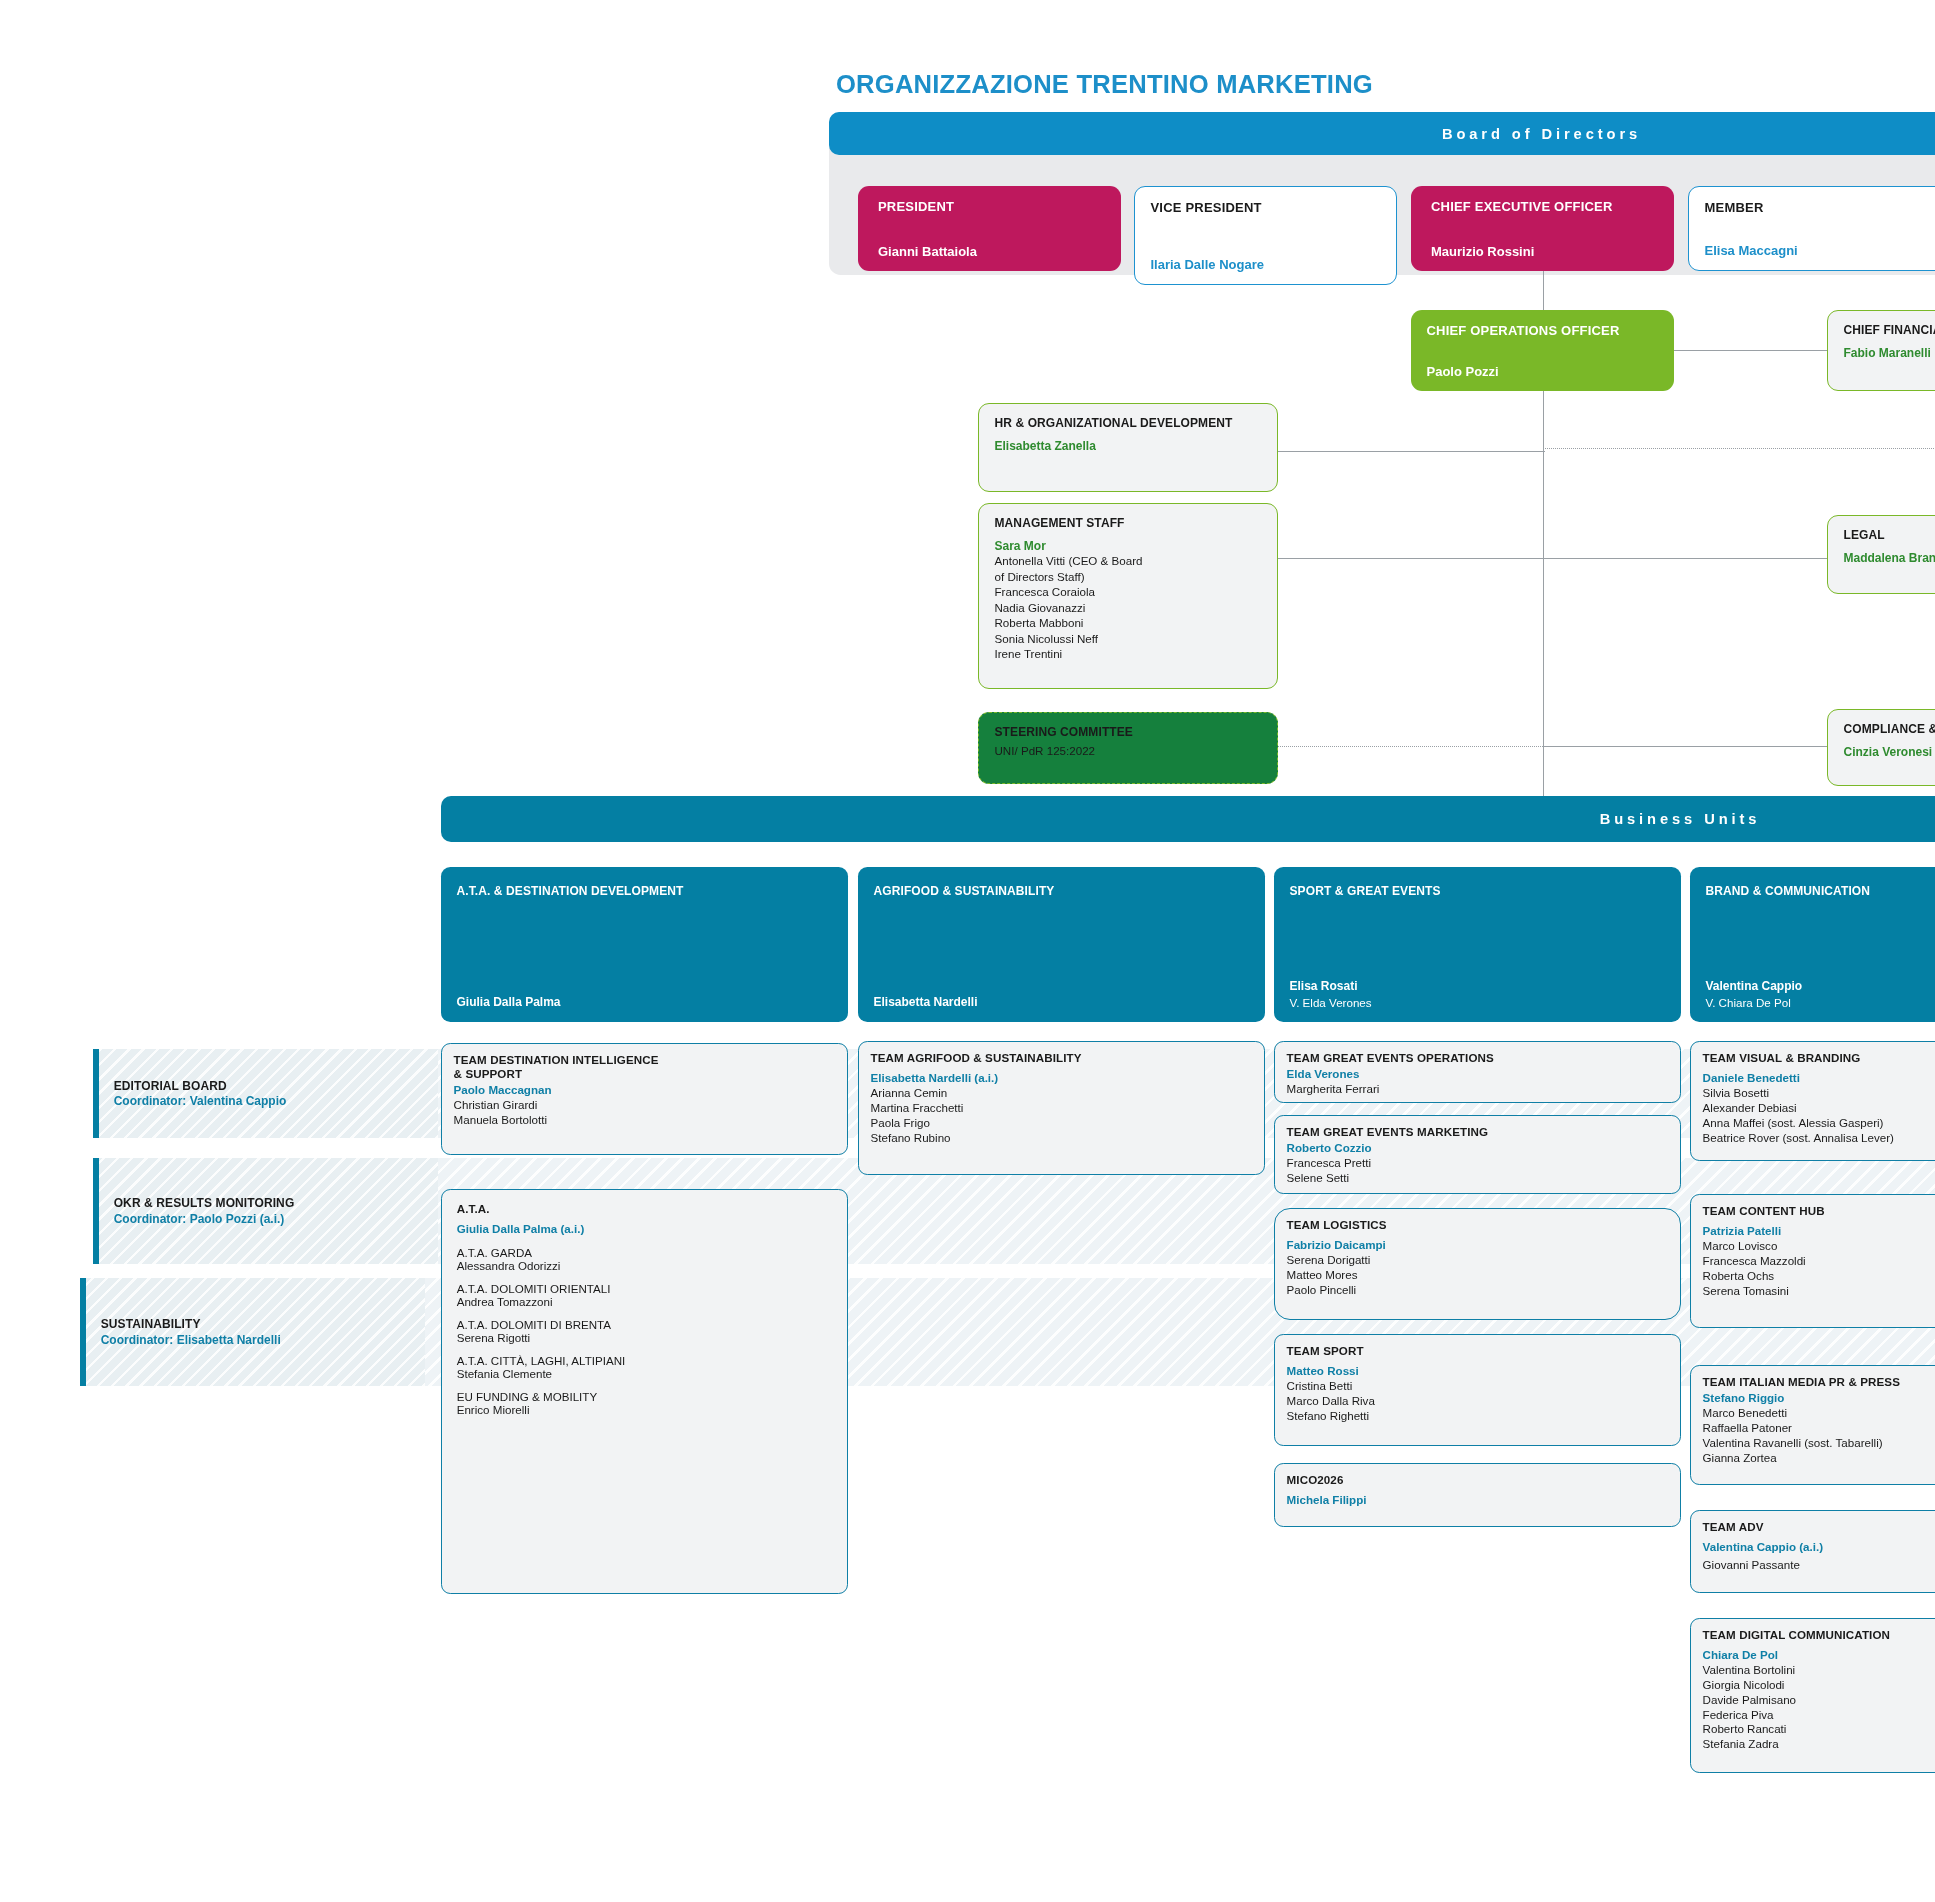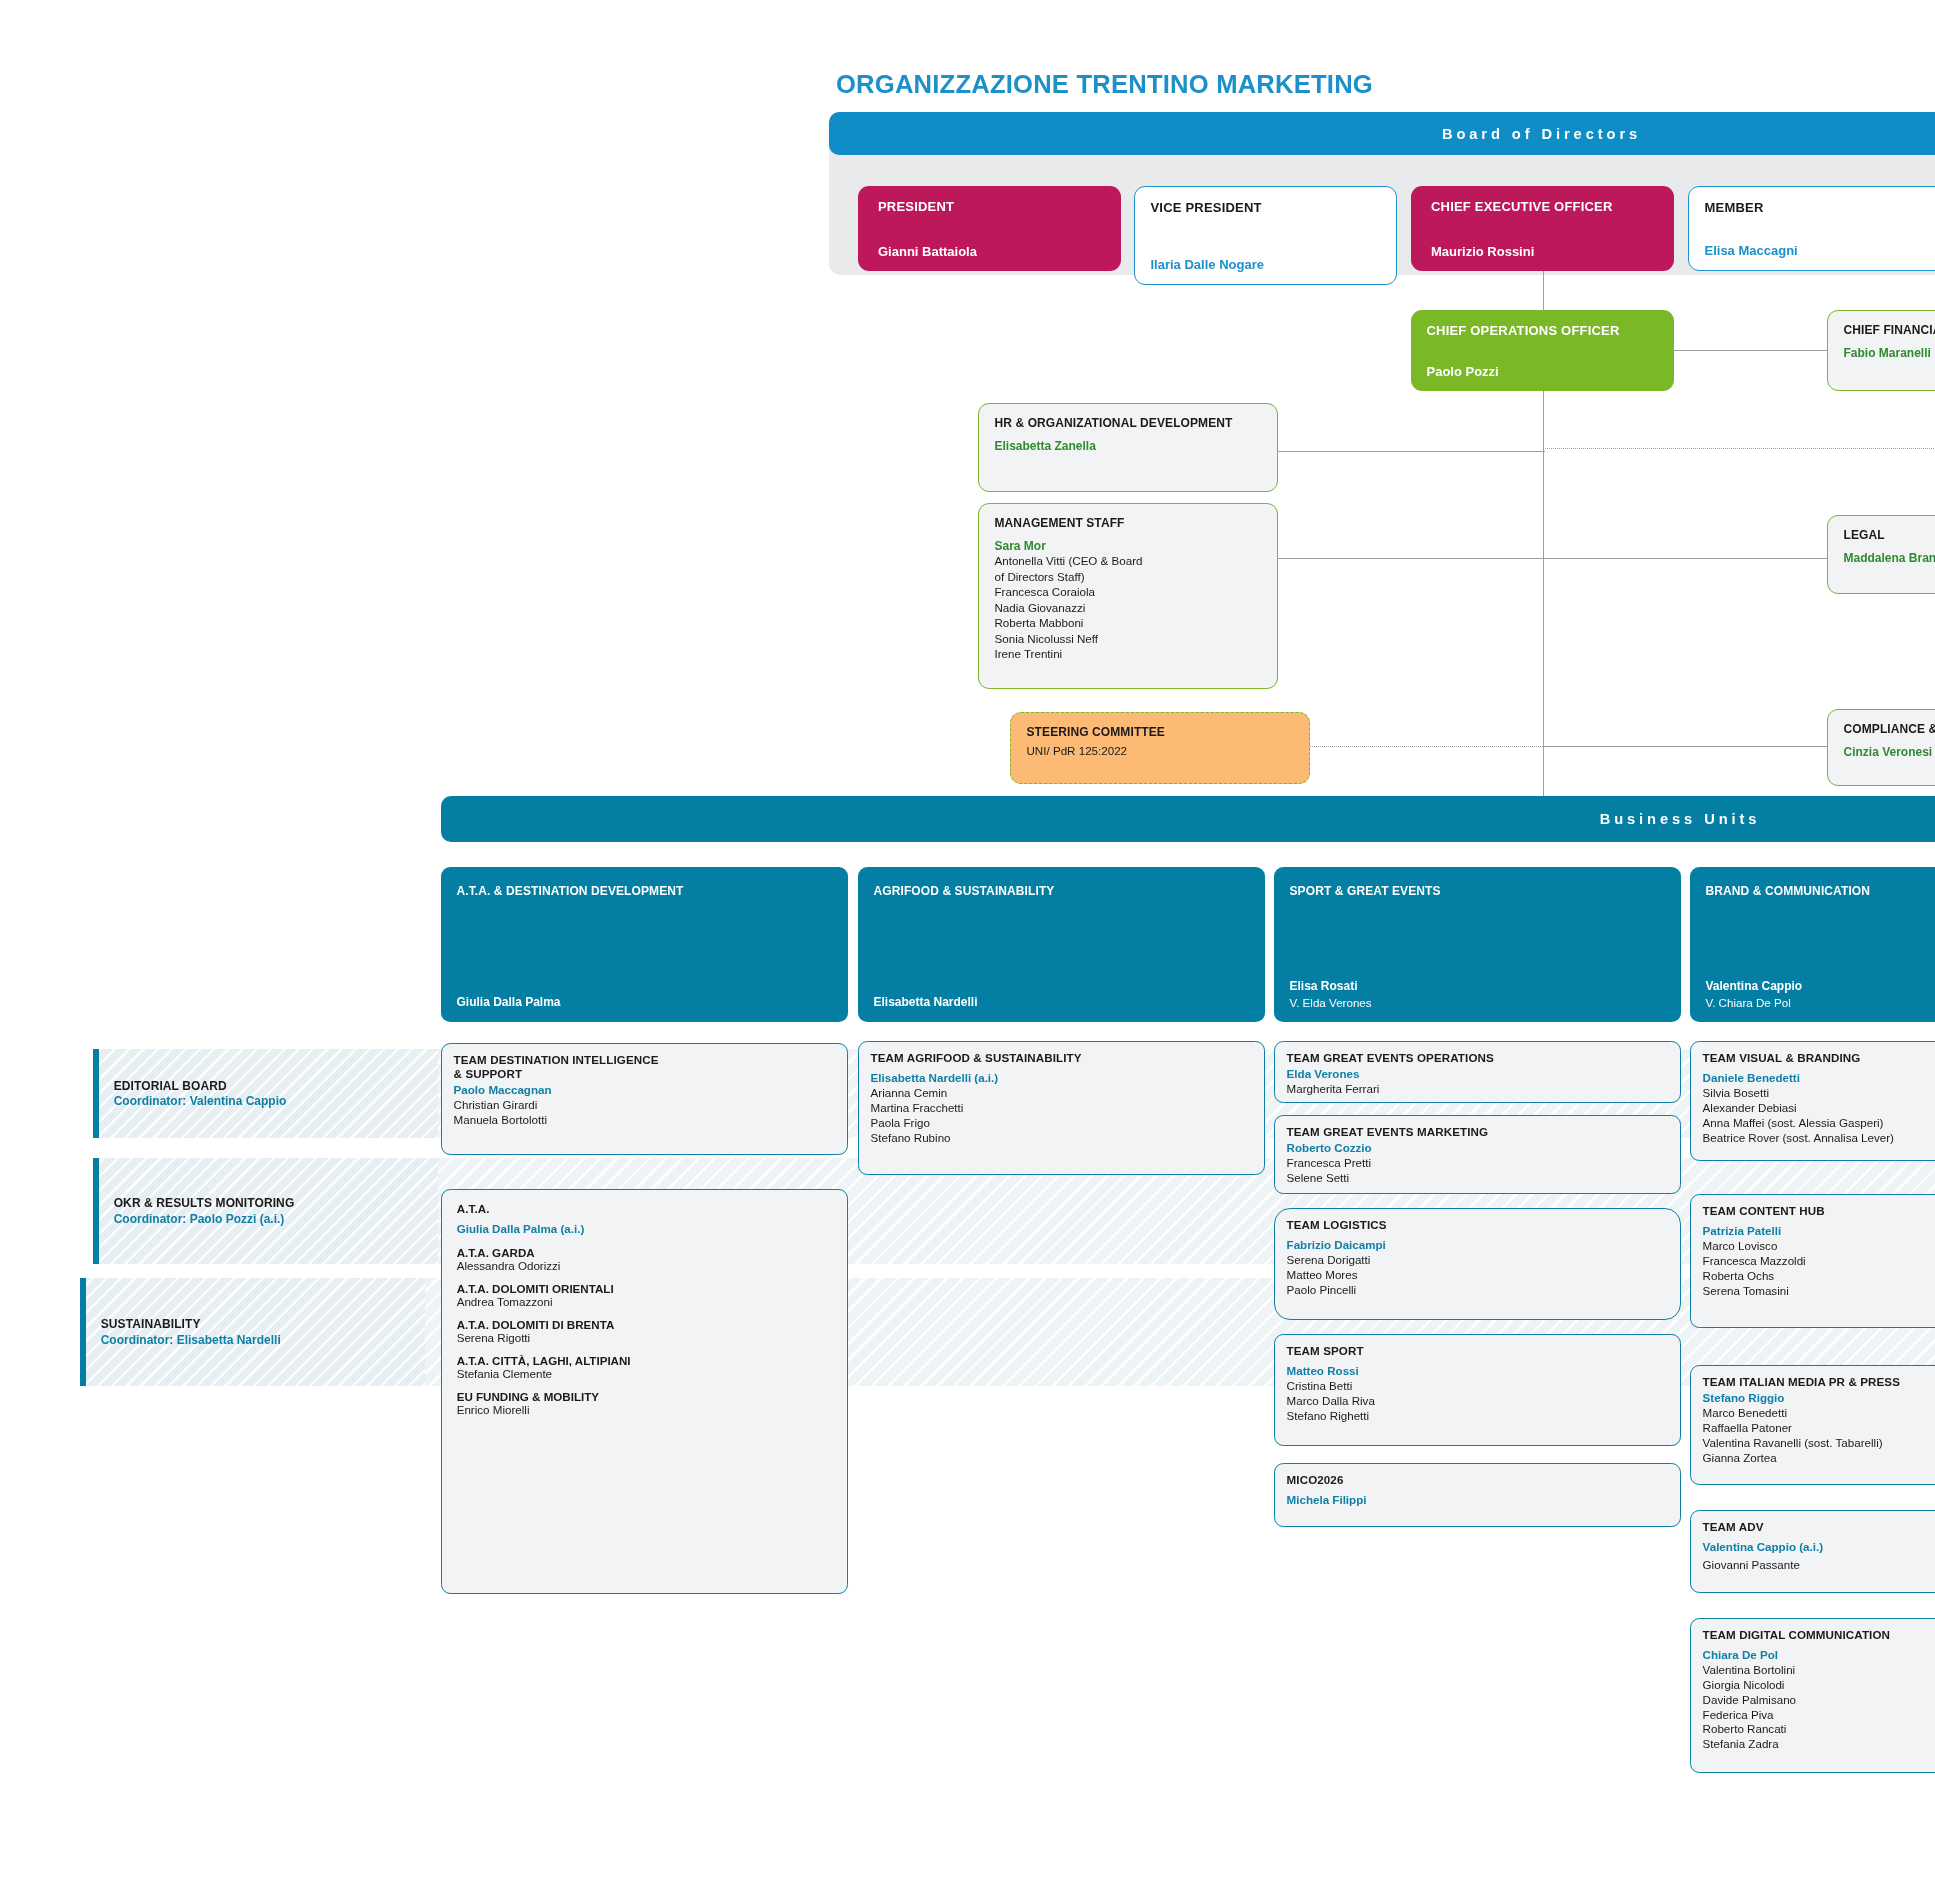--- a/index.html
+++ b/index.html
@@ -49,21 +49,21 @@
   .exec.outline .person { color: #1d8fc9; }
   .exec.green { background: #7ab828; }
   .exec.green .role { color: #ffffff; }
   .exec.green .person { color: #ffffff; }
 
   
   .gbox {
     background: #f2f3f4; border: 1.9px solid #7ab828; border-radius: 11px;
     padding: 11.6px 14px 11.6px 15.5px;
   }
-  .gbox.dashed { border-style: dashed; background: #fdba74; margin-left: 32px; }
+  .gbox.dashed { border-style: dashed; background: #15803d; }
   .gbox .role {
     font-size: 12px; font-weight: bold; color: #1a1a1a;
     line-height: 1.24; text-transform: uppercase; letter-spacing: 0.1px;
   }
   .gbox .lead {
     font-size: 12px; font-weight: bold; color: #2f8b2f; margin-top: 8.5px;
   }
   .gbox .sub { font-size: 11.6px; color: #1a1a1a; line-height: 1.33; }
   .gbox .member { font-size: 11.6px; color: #1a1a1a; line-height: 1.34; }
 
@@ -117,21 +117,21 @@
     line-height: 1.22; text-transform: uppercase; letter-spacing: 0.1px;
   }
   .team .lead {
     font-size: 11.6px; font-weight: bold; color: #0f7fa6; margin-top: 6.2px;
     line-height: 1.25;
   }
   .team .lead.tight { margin-top: 2.3px; }
   .team ul { list-style: none; margin-top: 0.8px; }
   .team li { font-size: 11.6px; color: #1a1a1a; line-height: 1.28; }
   .team .grp { margin-top: 10px; }
-  .team .grp .h { font-size: 11.6px; font-weight: bold; color: #1a1a1a; }
+  .team .grp .h { font-size: 11.6px; font-weight: normal; color: #1a1a1a; }
   .team .grp .p { font-size: 11.6px; color: #1a1a1a; }
 </style>
 </head>
 <body>
 
 <div id="root">
 
   <div class="abs title-main" style="left:836px; top:70px;">ORGANIZZAZIONE TRENTINO MARKETING</div>
 
   <div class="abs grayplate" style="left:829px; top:112px; width:1425px; height:163px;"></div>

